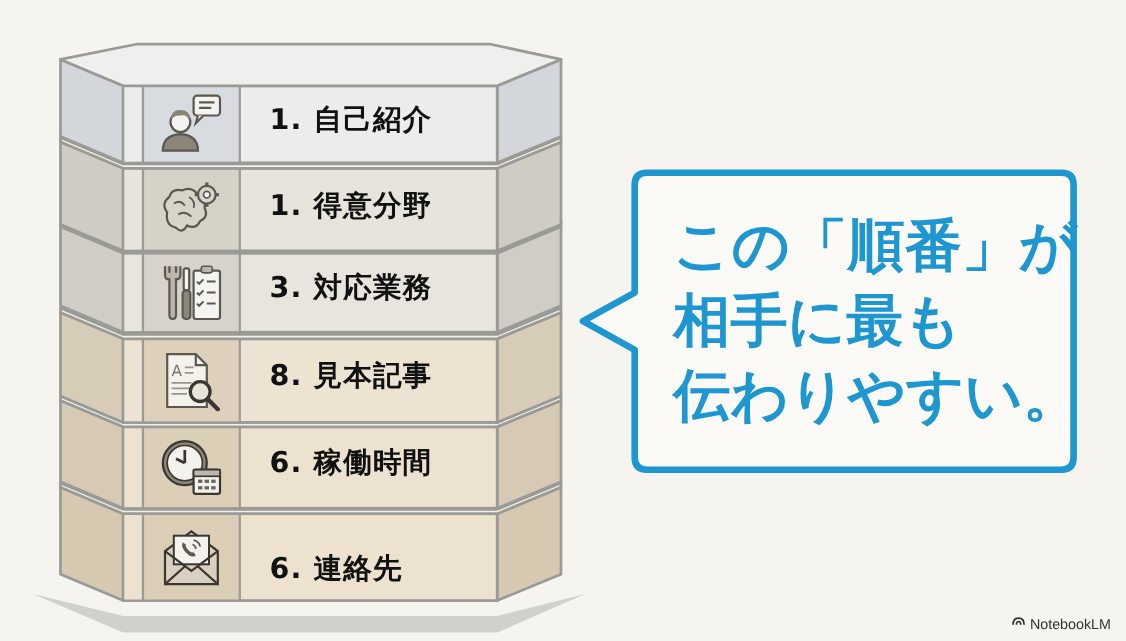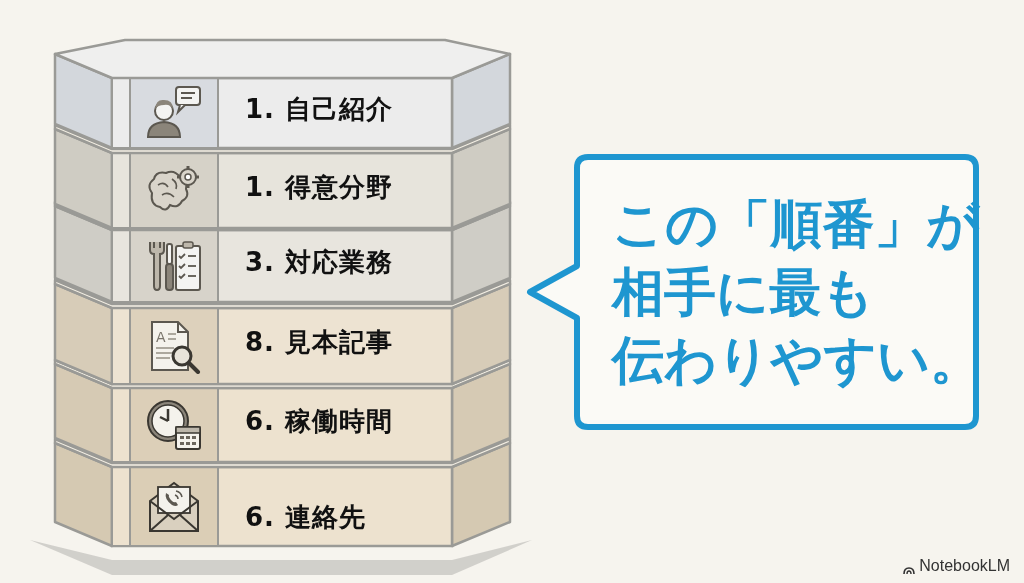--- a/index.html
+++ b/index.html
@@ -36,22 +36,22 @@
     font-weight:bold;
     font-size:52px;
     line-height:68px;
     color:#1e96d0;
     white-space:nowrap;
   }
   .bubble-line { display:block; }
   .brand {
     position:absolute; right:14px; bottom:8px;
     font-family:"Liberation Sans", sans-serif;
-    font-size:16px; color:#333;
-    display:flex; align-items:flex-end; gap:4px;
+    font-size:13px; color:#333;
+    display:flex; align-items:flex-start; gap:4px;
   }
 </style>
 </head>
 <body>
 
 <svg id="stack-svg" width="1024" height="583" viewBox="0 0 1024 583">
 
   <polygon points="30,540 112,560 452,560 532,540 452,575 112,575" fill="#b9b8b4" opacity="0.6"></polygon>
   <g id="tiers">
       <g>

